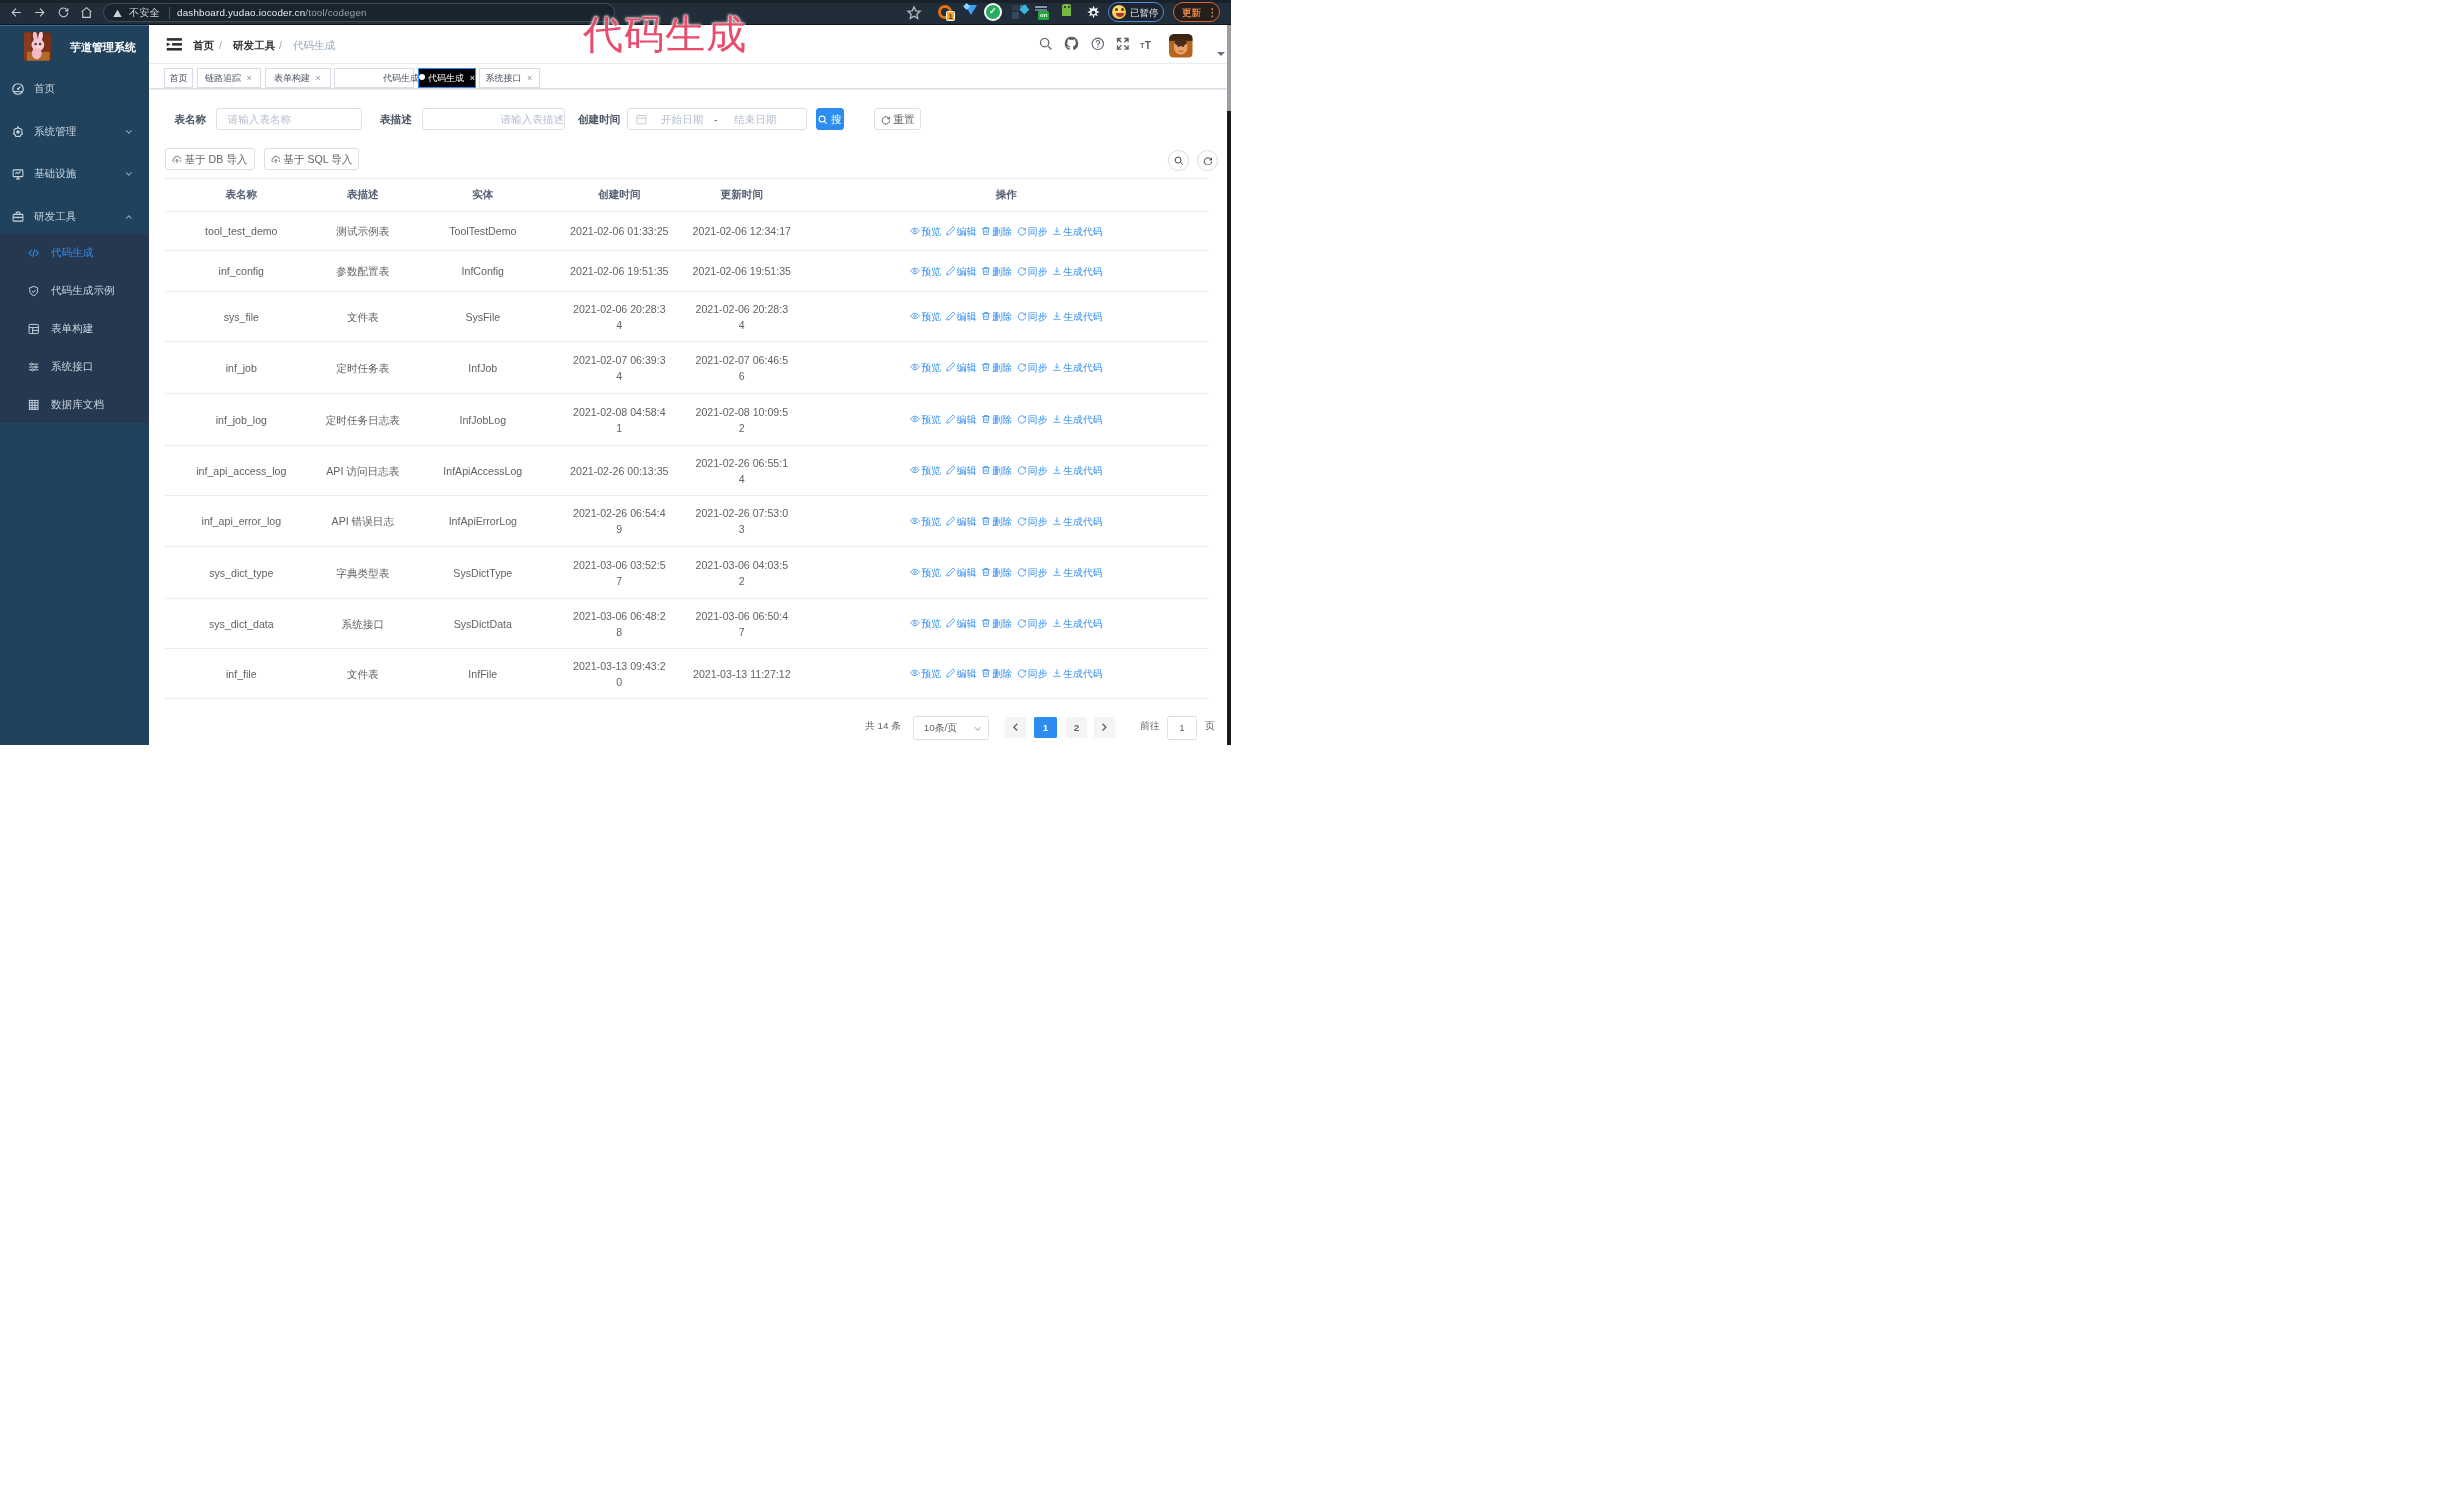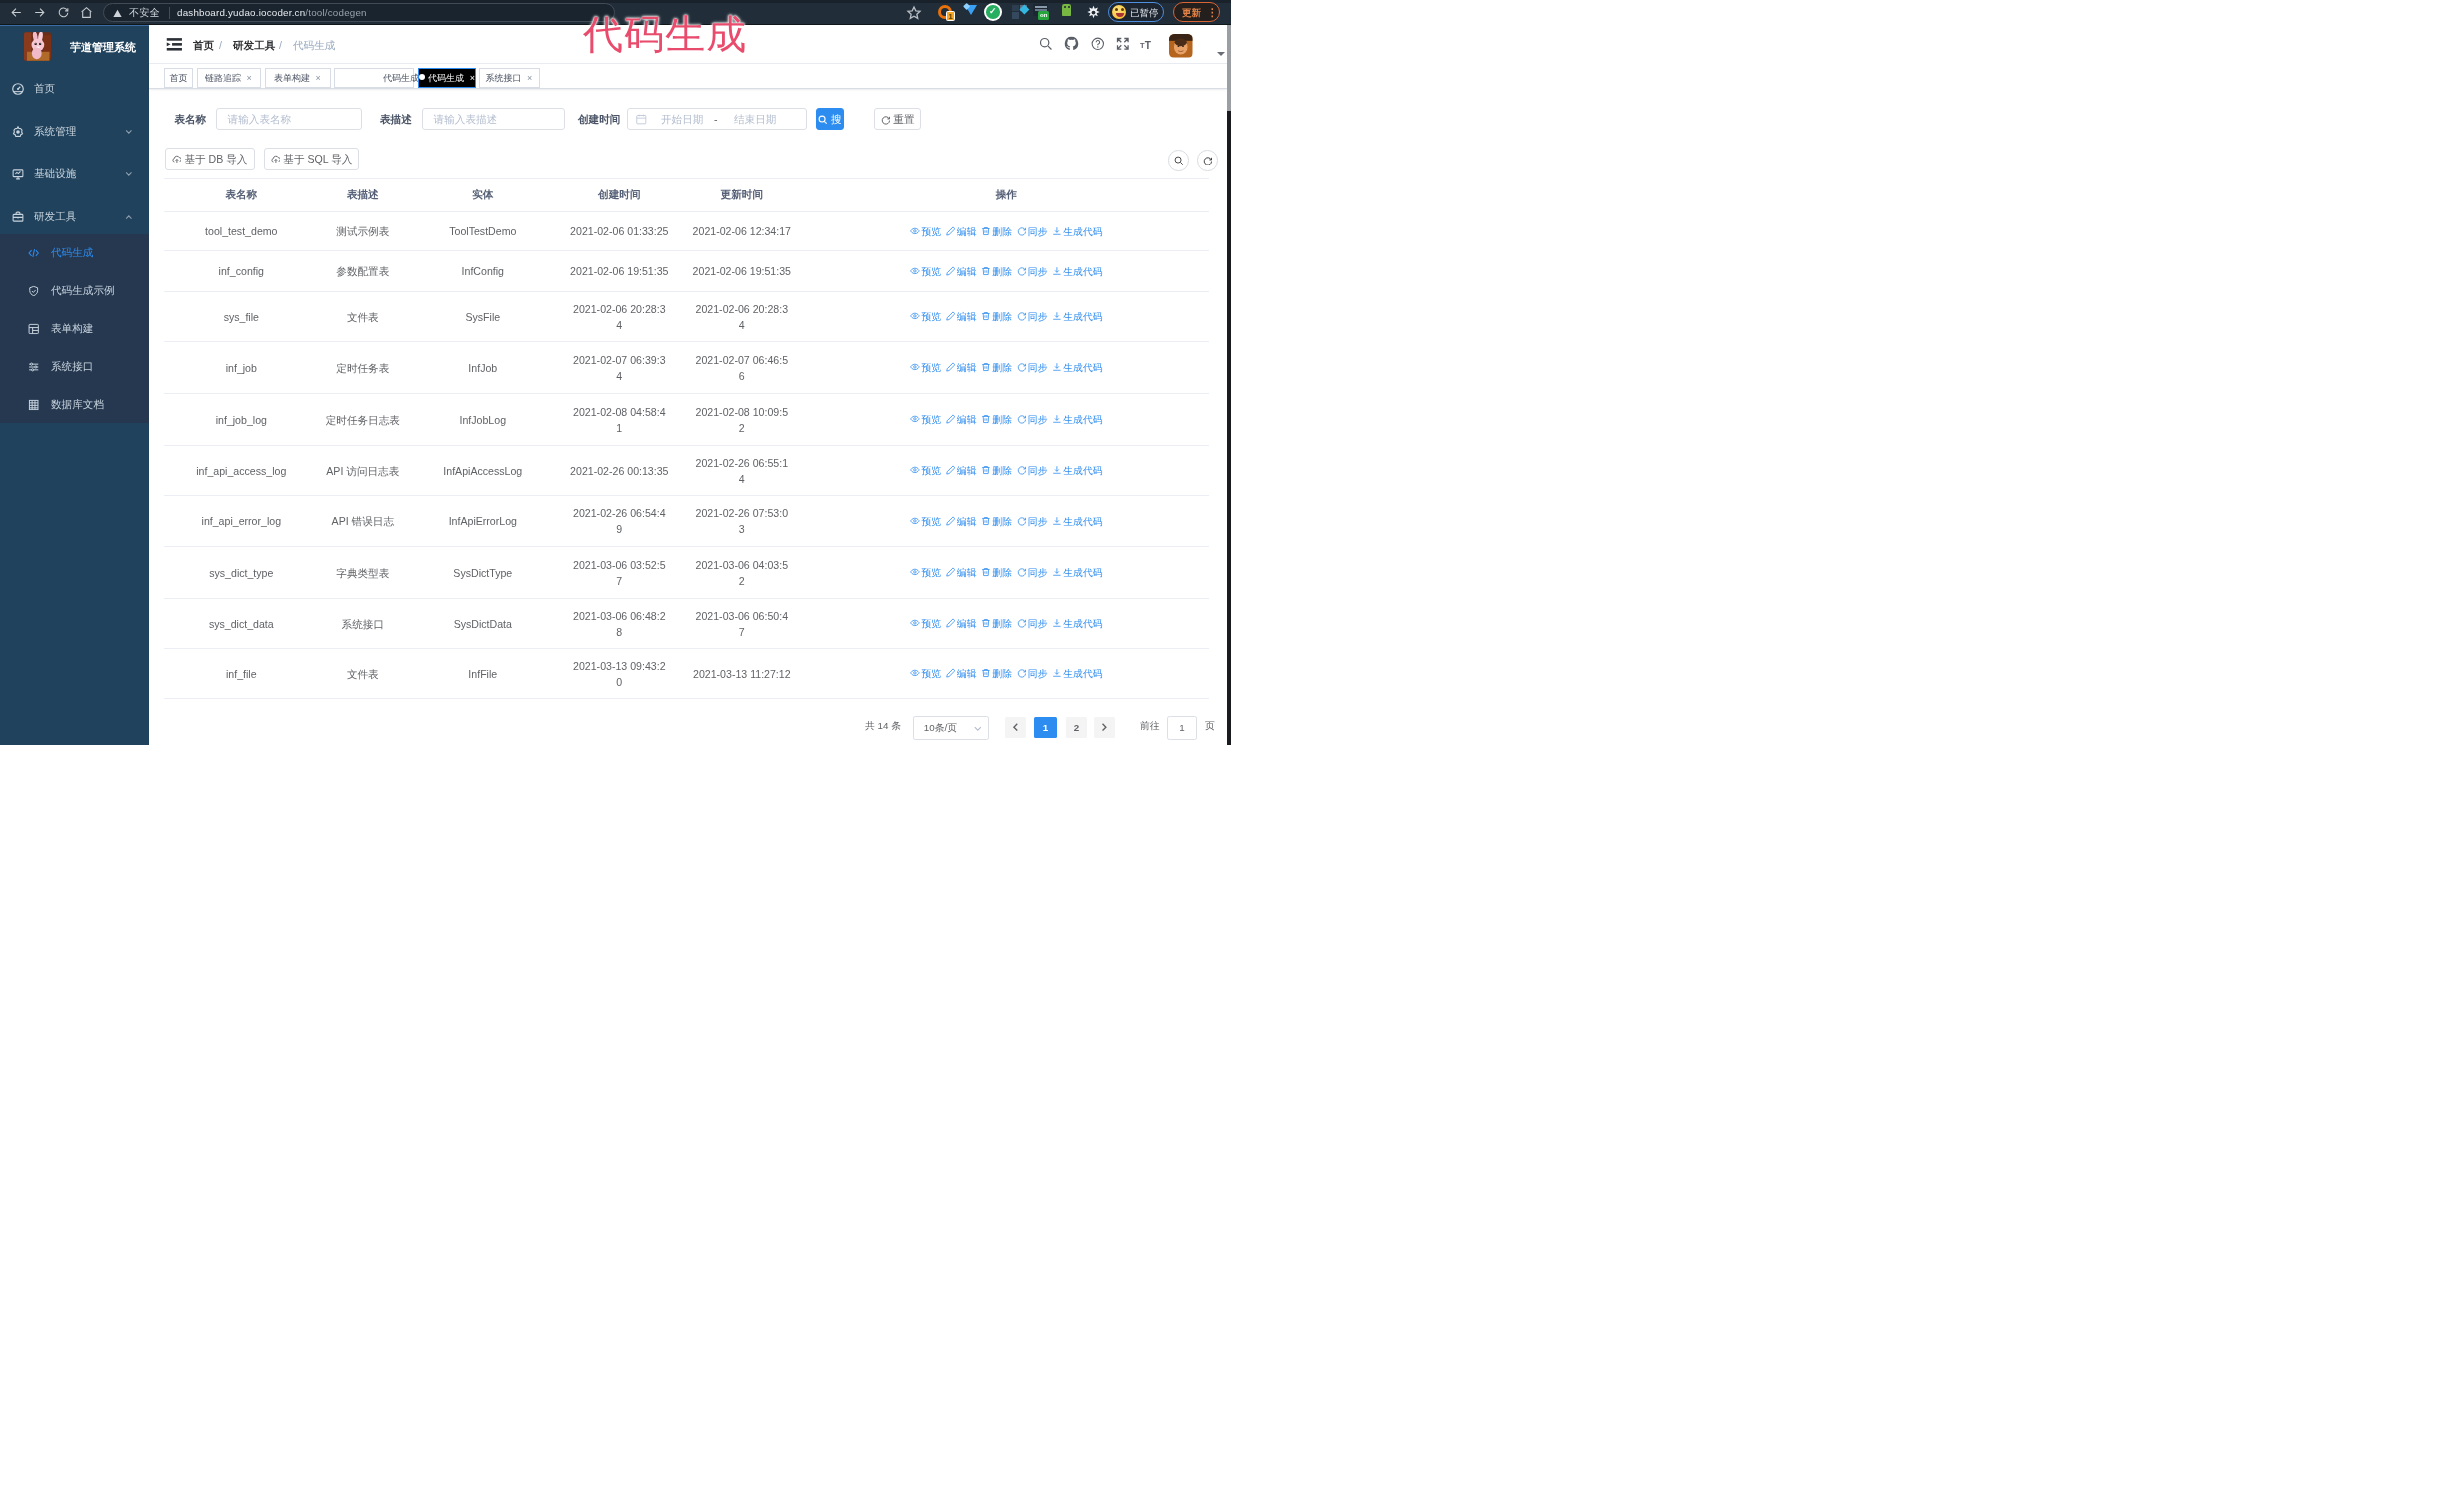--- a/index.html
+++ b/index.html
@@ -285,21 +285,21 @@
     <span class="tag" style="left:48px;width:64px;">链路追踪<span class="x">×</span></span>
     <span class="tag" style="left:116px;width:66px;">表单构建<span class="x">×</span></span>
     <span class="tag" style="left:185px;width:80px;padding-left:48px;">代码生成示例<span class="x">×</span></span>
     <span class="tag active" style="left:269px;width:58px;"><span class="dot"></span>代码生成<span class="x">×</span></span>
     <span class="tag" style="left:330px;width:61px;">系统接口<span class="x">×</span></span>
   </div>
 
   <div class="flabel" style="left:25.4px;top:83px;">表名称</div>
   <div class="finput" style="left:67px;top:83px;width:146px;">请输入表名称</div>
   <div class="flabel" style="left:231px;top:83px;">表描述</div>
-  <div class="finput" style="left:273px;top:83px;width:143px;">请输入表描述</div>
+  <div class="finput" style="left:273px;top:83px;width:143px;text-align:right;">请输入表描述</div>
   <div class="flabel" style="left:429px;top:83px;">创建时间</div>
   <div class="finput" style="left:478px;top:83px;width:180px;padding-left:0;">
     <svg style="position:absolute;left:8.3px;top:5.3px;" width="10.6" height="10.6" viewBox="0 0 14 14" fill="none" stroke="#bfc8d9" stroke-width="1.2">
         <rect x="1" y="2" width="12" height="11" rx="1"></rect>
         <path d="M1 5.5h12M4.2.8v2.4M9.8.8v2.4"></path>
       </svg>
     <span style="position:absolute;left:33px;">开始日期</span>
     <span style="position:absolute;left:86px;color:#606266;">-</span>
     <span style="position:absolute;left:106px;">结束日期</span>
   </div>

